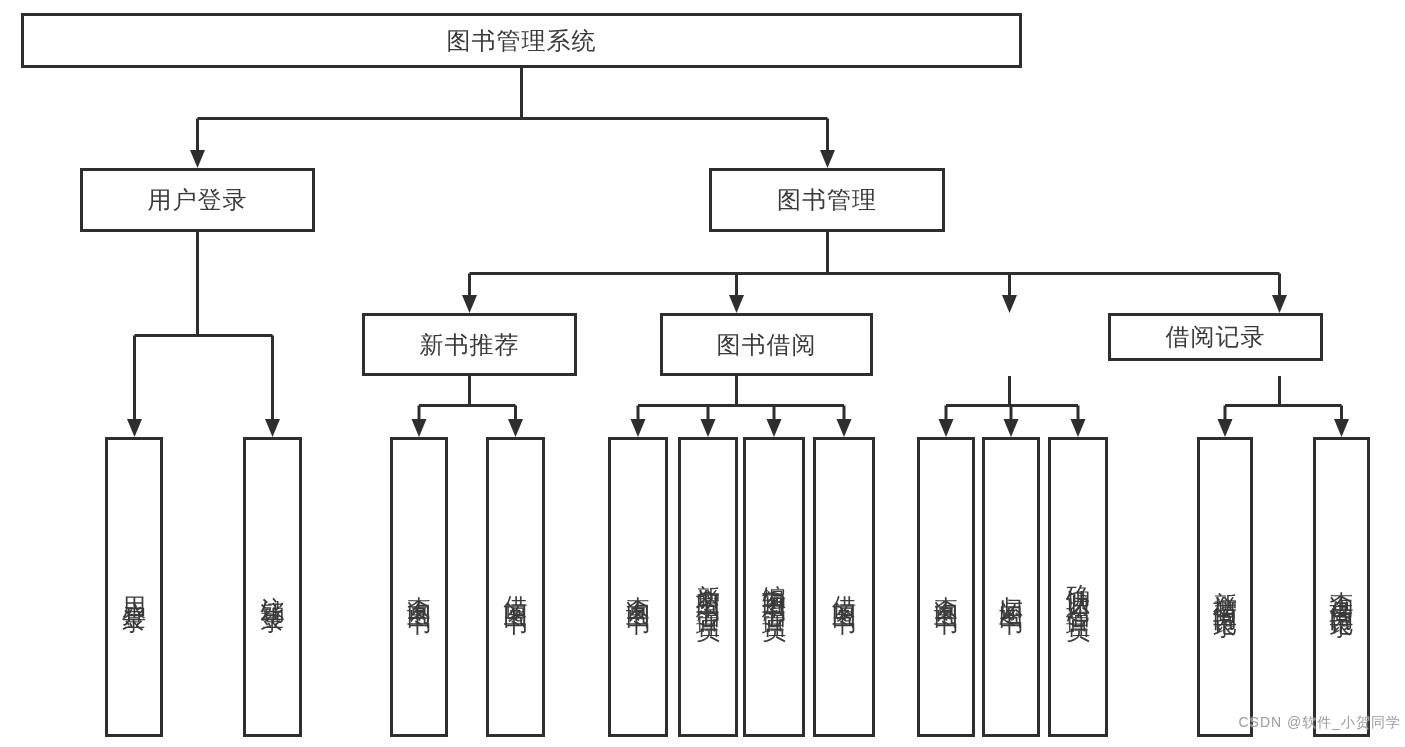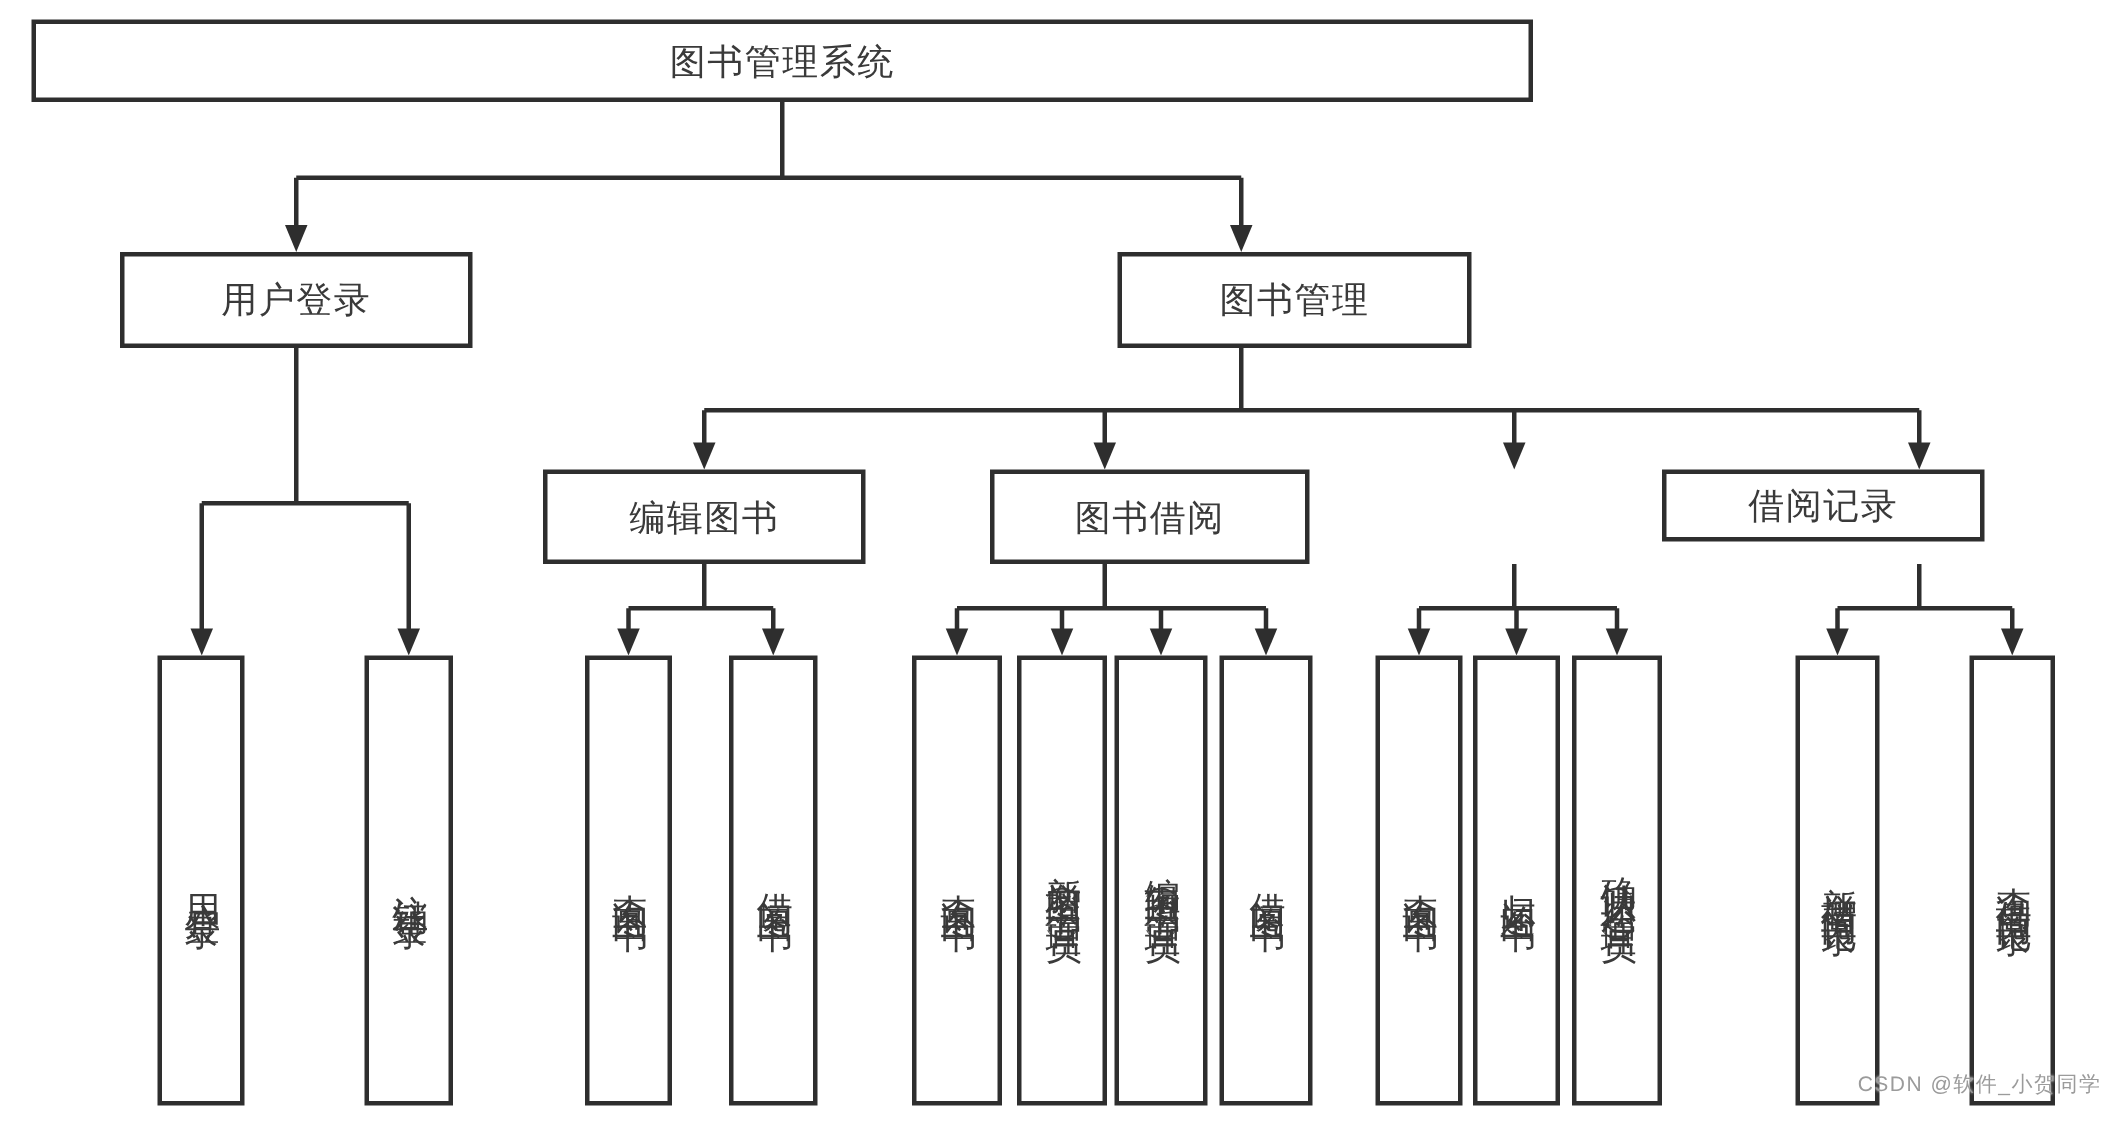--- a/index.html
+++ b/index.html
@@ -103,26 +103,26 @@
     </g>
   </svg>
 
   <div class="box" style="left:21px; top:13px; width:1001px; height:55px;">
     <span class="h-label">图书管理系统</span>
   </div>
 
   <div class="box" style="left:80px; top:168px; width:235px; height:64px;">
     <span class="h-label">用户登录</span>
   </div>
-  <div class="box" style="left:709px; top:168px; width:236px; height:64px;margin-left:36px;">
+  <div class="box" style="left:709px; top:168px; width:236px; height:64px;">
     <span class="h-label">图书管理</span>
   </div>
 
   <div class="box" style="left:362px; top:313px; width:215px; height:63px;">
-    <span class="h-label">编辑图书</span>
+    <span class="h-label">新书推荐</span>
   </div>
   <div class="box" style="left:630px; top:313px; width:213px; height:63px;margin-left:30px;">
     <span class="h-label">图书借阅</span>
   </div>
   <div class="box" style="left:1108px; top:313px; width:215px; height:48px;">
     <span class="h-label">借阅记录</span>
   </div>
 
   <div class="box" style="left:105px; top:437px; width:58px; height:300px;">
     <span class="v-label">用户登录</span>

